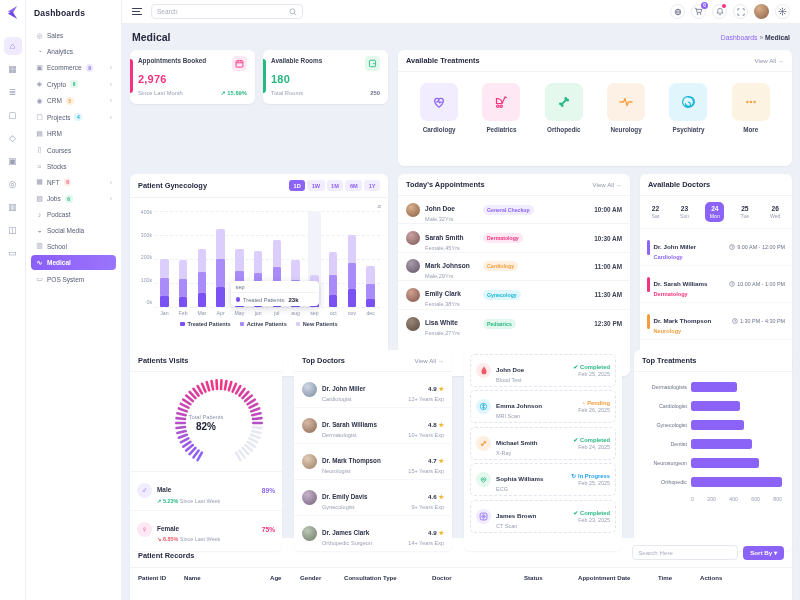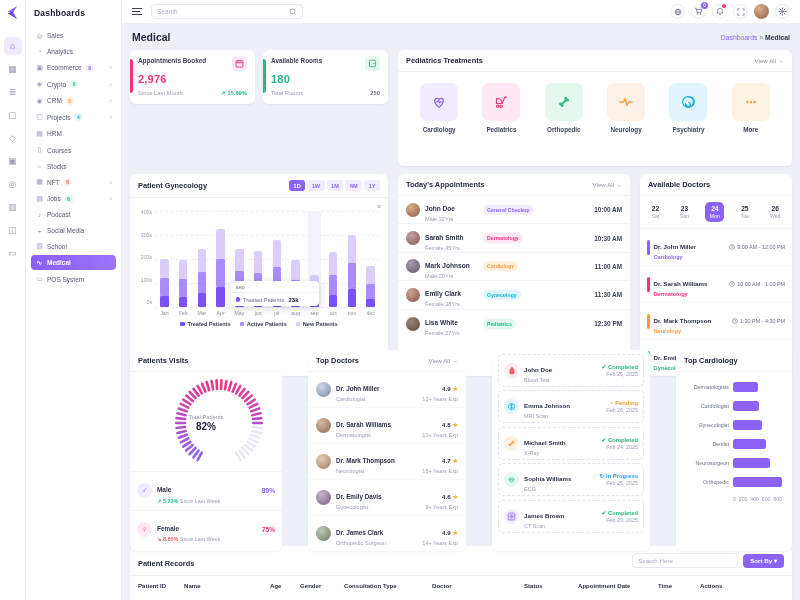--- a/index.html
+++ b/index.html
@@ -116,21 +116,21 @@
   .day.active .num,.day.active .nm{color:#fff;}
   .doc{display:flex;align-items:center;padding:5.5px 7px;border-bottom:1px solid #f6f7fb;}
   .doc:last-child{border-bottom:none;}
   .doc-bar{width:2.5px;height:15px;border-radius:2px;margin-right:4px;flex-shrink:0;}
   .doc-name{font-size:6.2px;font-weight:bold;color:#2b3048;}
   .doc-dept{font-size:5.6px;margin-top:1px;font-weight:bold;}
   .doc-time{margin-left:auto;font-size:5.4px;color:#6a7087;display:flex;align-items:center;gap:2px;white-space:nowrap;}
   .c-purple{color:#8b63f7;}.c-pink{color:#f5327f;}.c-orange{color:#f59d3d;}.c-green{color:#27b881;}
   .bg-purple{background:#8b63f7;}.bg-pink{background:#f5327f;}.bg-orange{background:#f59d3d;}.bg-green{background:#27b881;}
   
-  .row3{display:grid;grid-template-columns:152px 158px 158px 1fr;gap:26px;margin-bottom:12px;height:184px;}
+  .row3{display:grid;grid-template-columns:152px 158px 158px 1fr;gap:12px;margin-bottom:4px;height:184px;}
   .gauge-box{position:relative;height:99px;display:flex;align-items:center;justify-content:center;padding-left:25px;}
   .gauge-txt{position:absolute;text-align:center;top:42px;left:0;right:0;}
   .gauge-lbl{font-size:5.8px;color:#8f95aa;}
   .gauge-val{font-size:10px;font-weight:bold;color:#23233c;margin-top:1px;}
   .pv-row{display:flex;align-items:center;padding:6px 7px;border-top:1px solid #f3f4f9;}
   .pv-ico{width:15px;height:15px;border-radius:50%;display:flex;align-items:center;justify-content:center;font-size:8px;flex-shrink:0;}
   .i-purple{background:#f1ecfe;color:#8b63f7;}
   .i-pink{background:#fde8f3;color:#f5327f;}
   .pv-info{margin-left:5px;}
   .pv-name{font-size:6.4px;font-weight:bold;color:#2b3048;}
@@ -376,21 +376,21 @@
             <div class="stat-value c-green">180</div>
             <div class="stat-bottom">
                 <span>Total Rooms</span>
                 <span class="plain">250</span>
               </div>
           </div>
         </div>
 
         <div class="card">
           <div class="panel-head">
-            <span class="panel-title">Pediatrics Treatments</span>
+            <span class="panel-title">Available Treatments</span>
             <span class="view-all">View All →</span>
           </div>
           <div class="treat-row">
             <div class="treat">
                 <span class="treat-tile t-purple">
                   <svg width="16" height="16" viewBox="0 0 16 16" fill="none" stroke="#8b63f7" stroke-width="1.2" stroke-linejoin="round">
                     <path d="M8 13.4C3.6 10 2.4 6 5 4.6c1.7-.9 3 .4 3 1.4 0-1 1.3-2.3 3-1.4 2.6 1.4 1.4 5.4-3 8.8z"></path>
                     <path d="M4.4 8h2l1-1.6 1.2 2.6 1-1h2"></path>
                   </svg>
                 </span>
@@ -896,21 +896,21 @@
                   <span>✔</span>
                   <span>Completed</span>
                 </span>
                 <div class="rep-date">Feb 23, 2025</div>
               </span>
           </div>
         </div>
 
         <div class="card">
           <div class="panel-head">
-              <span class="panel-title">Top Cardiology</span>
+              <span class="panel-title">Top Treatments</span>
             </div>
           <div class="dept-wrap">
             <div>
                 <div class="dept-row">
                   <div class="dept-label">Dermatologists</div>
                   <div class="dept-track">
                     <div class="dept-bar" style="width: 50%; background: rgb(139, 99, 247);"></div>
                   </div>
                 </div>
                 <div class="dept-row">

